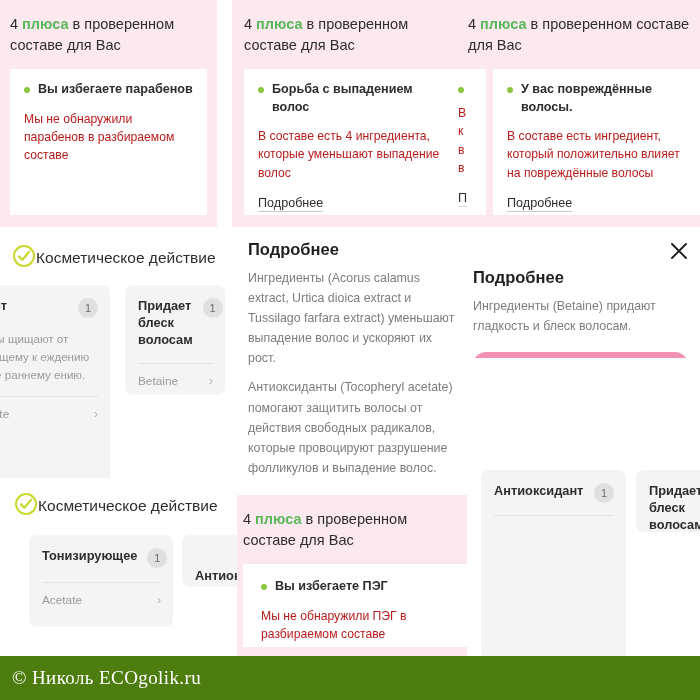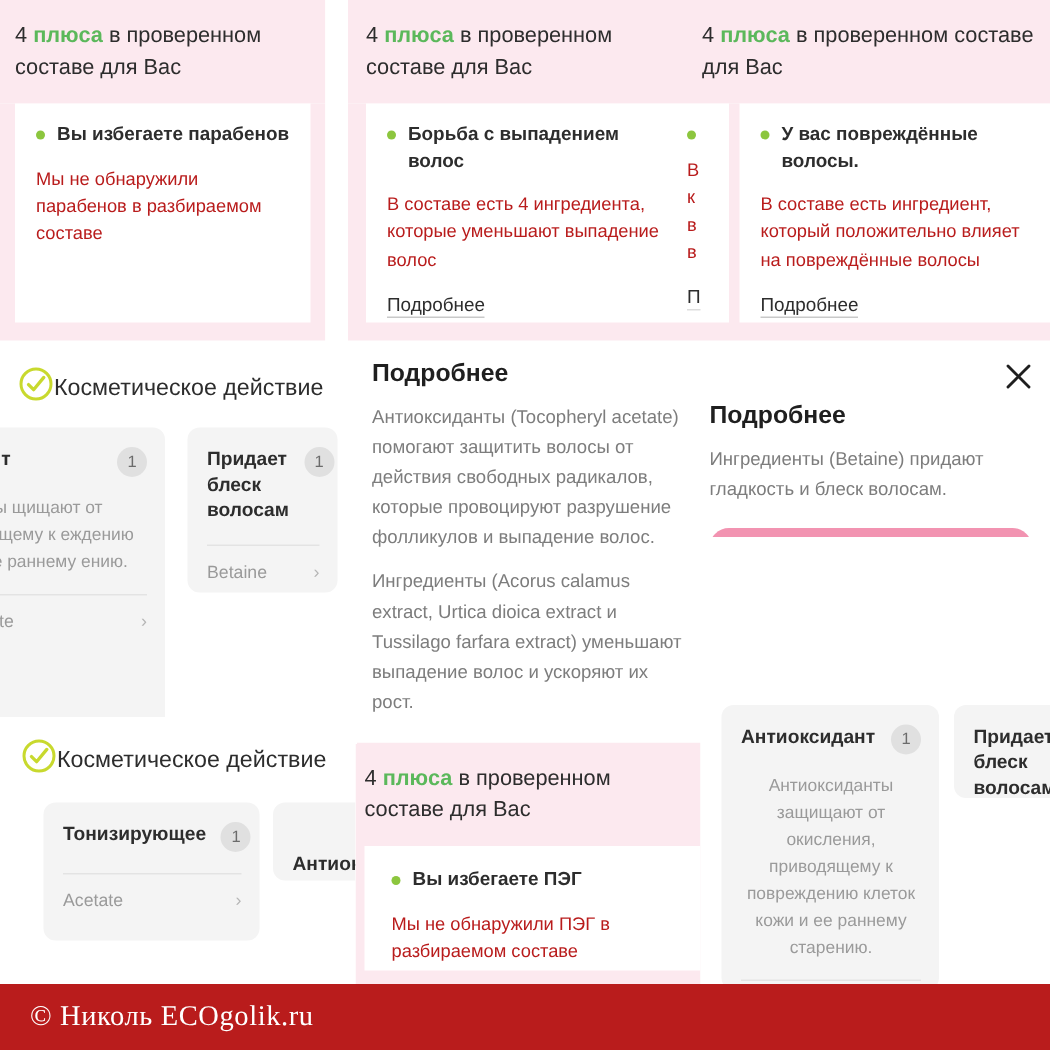--- a/index.html
+++ b/index.html
@@ -97,22 +97,22 @@
   .chip-sep{height:1px;background:#e3e3e3;margin-top:12px;}
   .chip-ing{
     display:flex;justify-content:space-between;
     font-size:11.8px;color:#9a9a9a;margin-top:10px;cursor:pointer;
   }
   .chev{color:#b5b5b5;font-size:12px;}
 
   
   .watermark{
     position:absolute;left:0;bottom:0;width:700px;height:44px;
-    background:#b91c1c;display:flex;align-items:center;
-    box-sizing:border-box;padding-left:20px;
+    background:#4d7c0f;display:flex;align-items:center;
+    box-sizing:border-box;padding-left:12px;
   }
   .wm-text{
     color:#ffffff;font-family:"Liberation Serif","DejaVu Serif",serif;
     font-size:19px;letter-spacing:.4px;
   }
   .seam{position:absolute;background:#ffffff;}
 </style>
 </head>
 <body>
 
@@ -217,22 +217,22 @@
       <div class="chip-sep" style="margin-top:14px;"></div>
       <div class="chip-ing">
         <span>Betaine</span>
         <span class="chev">›</span>
       </div>
     </div>
   </div>
 
   <div class="panel modal" style="left:236px;top:230px;width:231px;height:248px;padding:10px 12px 0 12px;">
     <div class="modal-title">Подробнее</div>
+    <div class="modal-p">Ингредиенты (Acorus calamus extract, Urtica dioica extract и Tussilago farfara extract) уменьшают выпадение волос и ускоряют их рост.</div>
     <div class="modal-p">Антиоксиданты (Tocopheryl acetate) помогают защитить волосы от действия свободных радикалов, которые провоцируют разрушение фолликулов и выпадение волос.</div>
-    <div class="modal-p">Ингредиенты (Acorus calamus extract, Urtica dioica extract и Tussilago farfara extract) уменьшают выпадение волос и ускоряют их рост.</div>
 
   </div>
 
   <div class="panel modal" style="left:467px;top:230px;width:233px;height:128px;padding:0 12px 0 6px;">
     <span class="close-x" style="right:10px;top:10px;">
       <svg width="22" height="22" viewBox="0 0 22 22" aria-hidden="true">
         <path d="M4 4 L18 18 M18 4 L4 18" stroke="#1f1f1f" stroke-width="1.9" stroke-linecap="round"></path>
       </svg>
     </span>
     <div class="modal-title" style="margin-top:38px;">Подробнее</div>
@@ -241,21 +241,20 @@
       <button class="ok-btn">Ок</button>
     </div>
   </div>
 
   <div class="panel" style="left:467px;top:455px;width:233px;height:201px;">
     <div class="chip-card" style="position:absolute;left:14px;top:15px;width:145px;height:190px;text-align:center;">
       <div class="chip-top">
         <span class="chip-name">Антиоксидант</span>
         <span class="chip-count">1</span>
       </div>
-      <div class="chip-desc">Антиоксиданты защищают от окисления, приводящему к повреждению клеток кожи и ее раннему старению.</div>
       <div class="chip-sep"></div>
 
     </div>
     <div class="chip-card" style="position:absolute;left:169px;top:15px;width:86px;height:62px;">
       <div class="chip-name">Придает блеск волосам</div>
     </div>
   </div>
 
   <div class="panel" style="left:0;top:478px;width:237px;height:178px;">
     <div class="sec-head" style="margin:14px 0 0 14px;">

